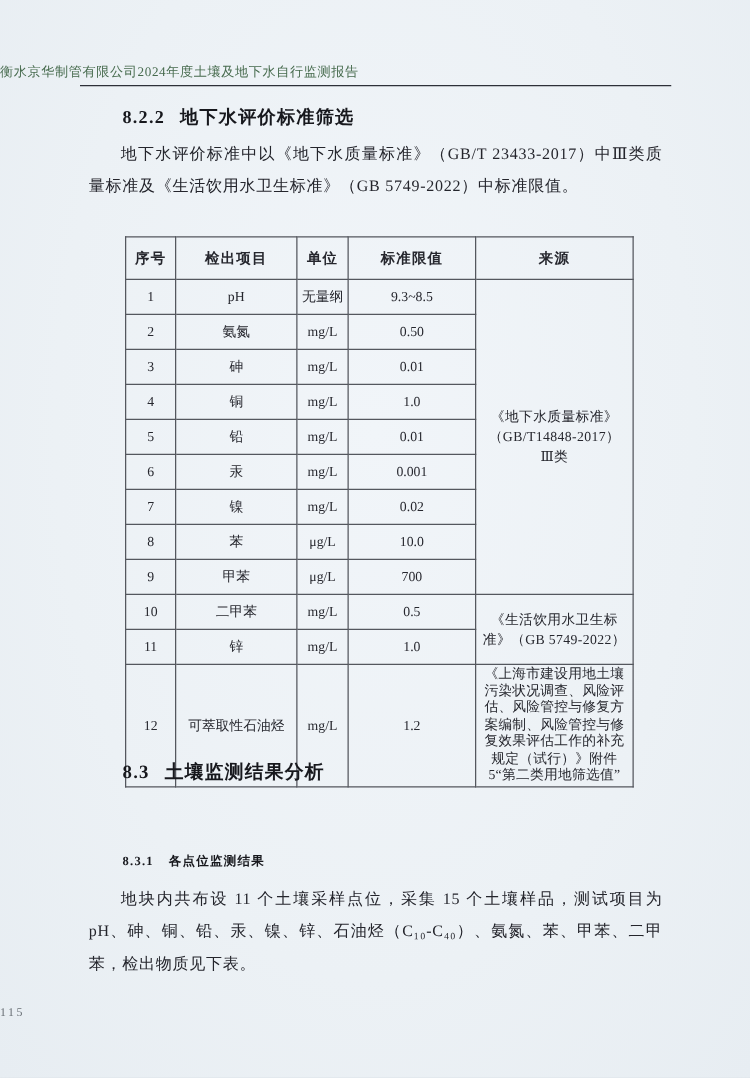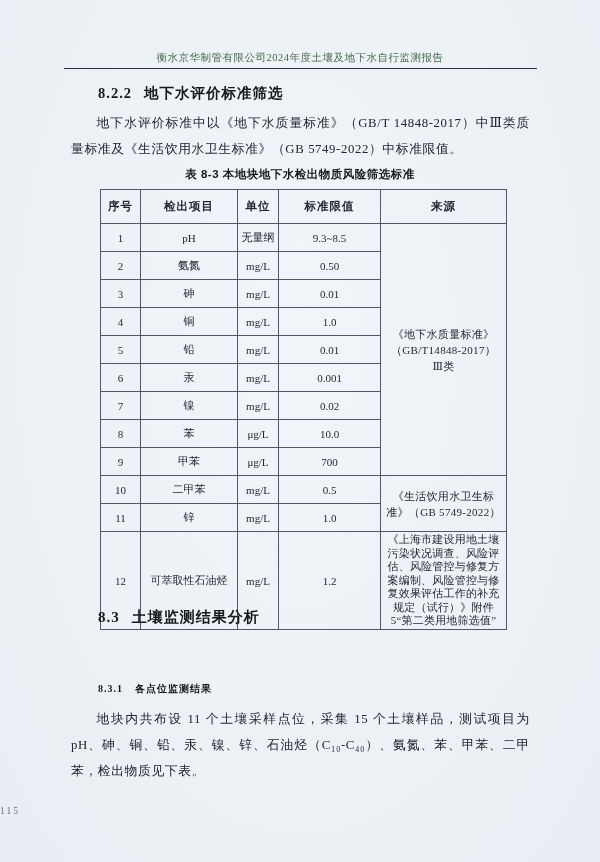--- a/index.html
+++ b/index.html
@@ -10,21 +10,20 @@
     background:#edf2f6;
     background-image: radial-gradient(ellipse at 50% 40%, #f1f5f9 0%, #ecf1f5 60%, #e7edf2 100%);
     font-family:"Liberation Serif","DejaVu Serif",serif;
     color:#24252c;
     overflow:hidden;
     box-sizing:border-box;
   }
   
   .running-header {
     position:absolute; top:51px; left:0; right:0;
-    text-align:center;
     font-size:10.5px; letter-spacing:0.5px;
     color:#476b4e;
   }
   .header-rule {
     position:absolute; top:68px; left:64px; right:63px;
     border-top:1.7px solid #2d3038;
   }
   
   .h2 {
     position:absolute; left:71px;
@@ -88,23 +87,22 @@
 
 <div class="page">
 
   <div class="running-header">衡水京华制管有限公司2024年度土壤及地下水自行监测报告</div>
   <div class="header-rule"></div>
 
   <div class="h2" id="h822">
     <span class="no">8.2.2</span><span>地下水评价标准筛选</span>
   </div>
 
-  <div class="para" id="p822">地下水评价标准中以《地下水质量标准》（GB/T 14848-2017）中Ⅲ类质量标准及《生活饮用水卫生标准》（GB 5749-2022）中标准限值。</div>
-
-  <div class="tbl-title">表 8-3  本地块地下水检出物质风险筛选标准</div>
+  <div class="para" id="p822">地下水评价标准中以《地下水质量标准》（GB/T 23433-2017）中Ⅲ类质量标准及《生活饮用水卫生标准》（GB 5749-2022）中标准限值。</div>
+
 
   <table class="std">
     <colgroup>
       <col style="width:40px">
         <col style="width:97px">
         <col style="width:41px">
       <col style="width:102px">
         <col style="width:126px">
     </colgroup>
     <thead>

